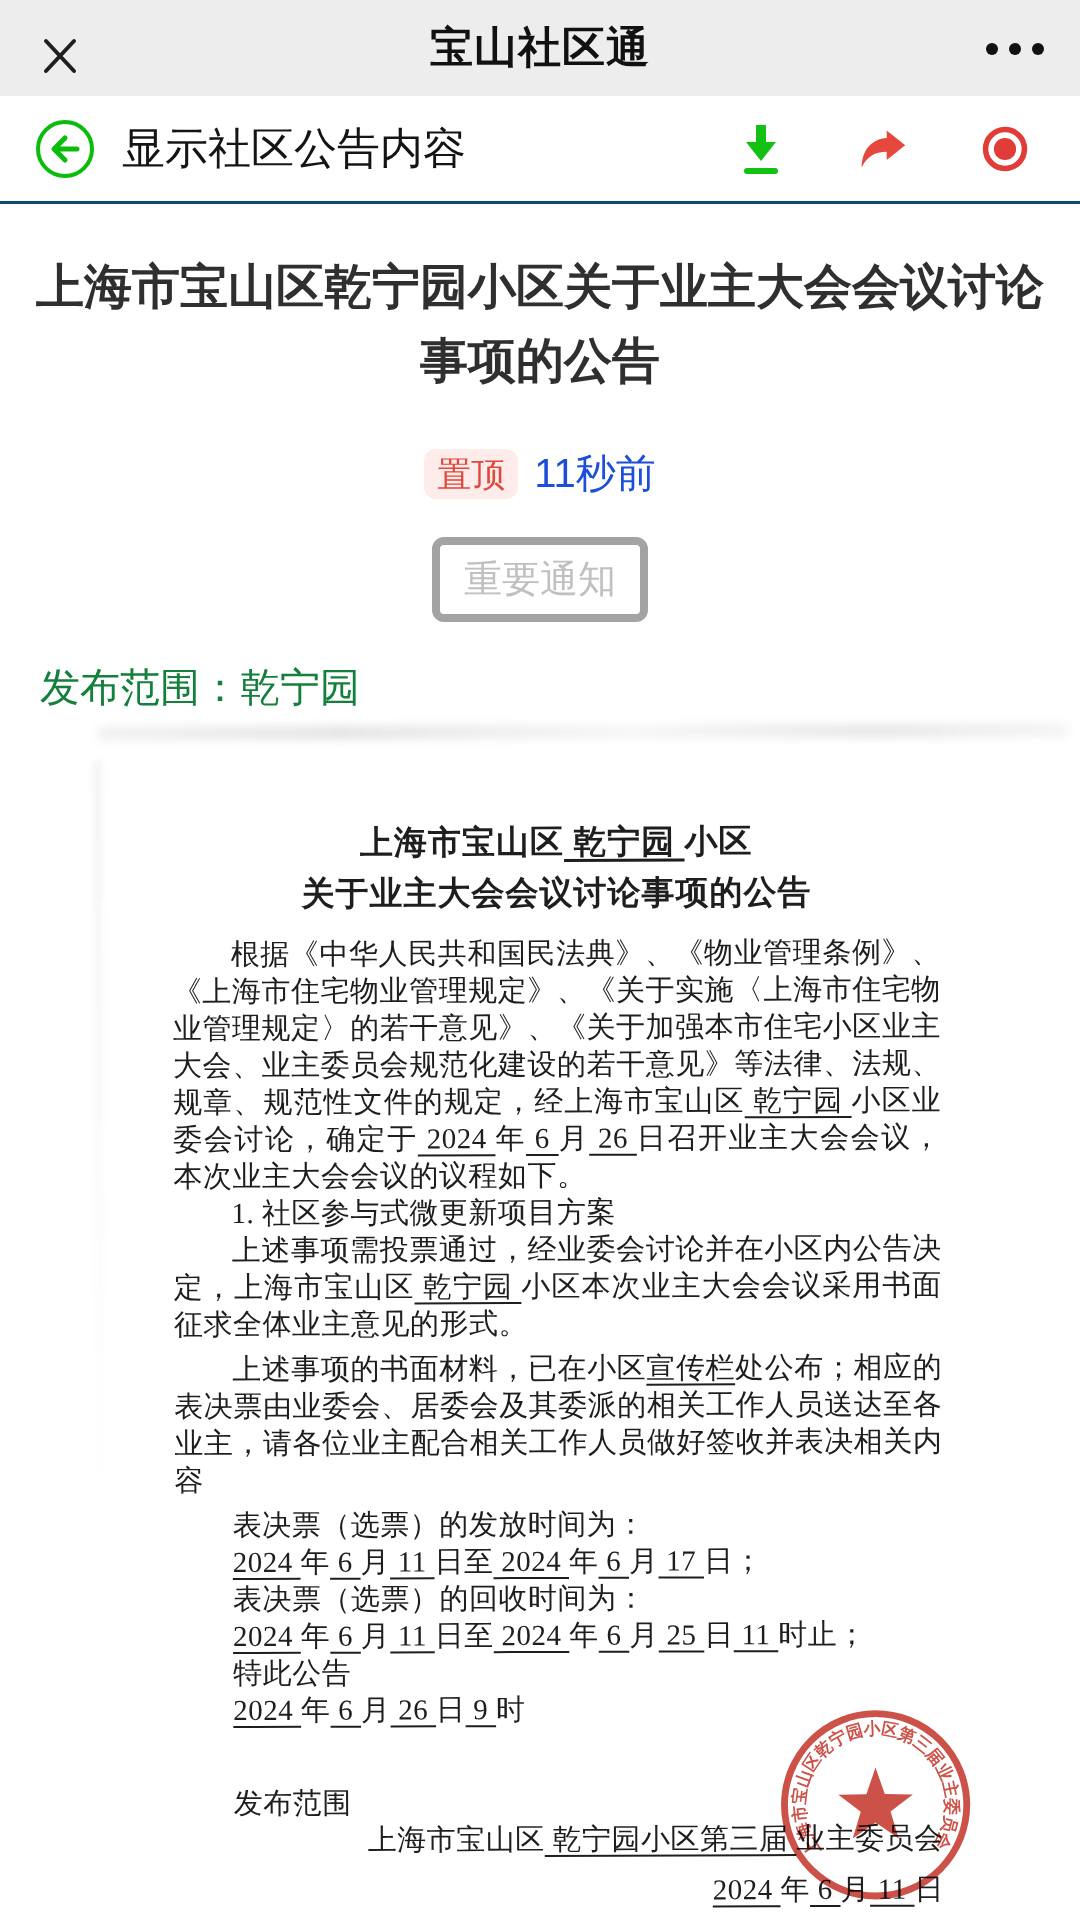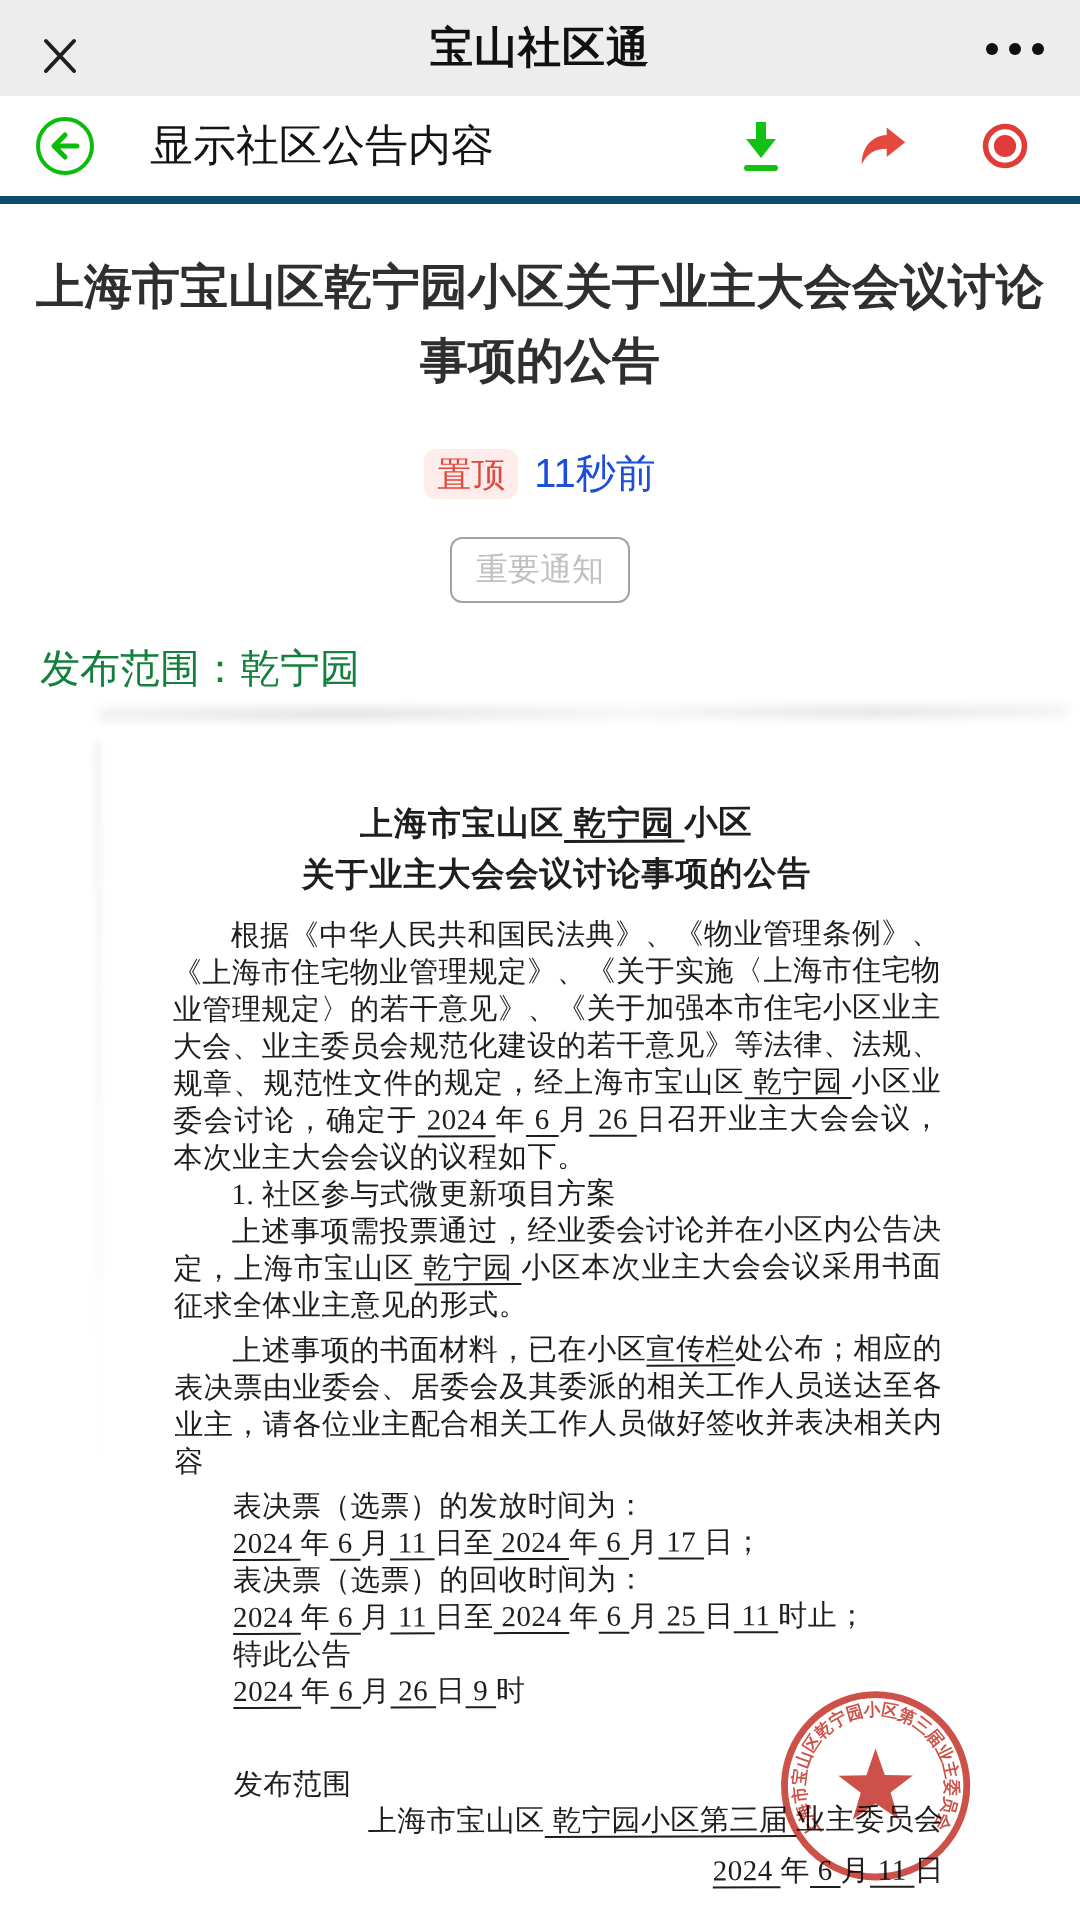--- a/index.html
+++ b/index.html
@@ -7,33 +7,33 @@
   body { font-family:"Liberation Sans","DejaVu Sans",sans-serif; }
   .screen { width:1080px; height:1920px; position:relative; background:#ffffff; overflow:hidden; margin:0 auto; }
 
   
   .appbar { height:96px; background:#ededed; position:relative; display:flex; align-items:center; }
   .appbar .close-btn { position:absolute; left:38px; top:34px; width:44px; height:44px; cursor:pointer; }
   .appbar .title { width:100%; text-align:center; font-size:43px; font-weight:700; color:#111; letter-spacing:1px; }
   .appbar .more-btn { position:absolute; right:34px; top:42px; width:62px; height:20px; cursor:pointer; }
 
   
-  .navbar { height:108px; background:#ffffff; display:flex; align-items:center; padding:0 28px 0 34px; border-bottom:8px solid #0c4a6e;gap:28px; }
+  .navbar { height:108px; background:#ffffff; display:flex; align-items:center; padding:0 28px 0 34px; border-bottom:3px solid #0c4a6e; }
   .back-btn { width:62px; height:62px; flex:0 0 auto; cursor:pointer; }
   .nav-title { font-size:43px; color:#141414; font-weight:500; margin-left:26px; flex:1 1 auto; }
   .nav-actions { display:flex; align-items:center; gap:72px; margin-right:22px; }
   .nav-actions .act { width:50px; height:56px; display:flex; align-items:center; justify-content:center; cursor:pointer; }
 
   
   .post-title { margin:46px 28px 0; font-size:48px; line-height:74px; font-weight:700; color:#2f2f2f; text-align:center; }
   .meta-row { margin-top:48px; display:flex; justify-content:center; align-items:center; gap:16px; }
   .pin-badge { background:#fdecea; color:#e0473d; font-size:34px; line-height:34px; padding:8px 13px; border-radius:12px; }
   .meta-time { font-size:40px; color:#1d4ed8; }
   .tag-row { margin-top:36px; text-align:center; }
-  .tag { display:inline-block; border:2px solid #a3a3a3; border-radius:12px; color:#c0c0c0; font-size:32px; padding:9px 24px; }
+  .tag { display:inline-block; border:8px solid #a3a3a3; border-radius:12px; color:#c0c0c0; font-size:38px; padding:9px 24px; }
   .scope { margin:38px 40px 0; font-size:40px; color:#15803d; }
 
   
   .scan { position:relative; margin-top:14px; padding:88px 138px 40px 174px;
           font-family:"Liberation Serif","DejaVu Serif",serif; color:#1e1e1e;
           transform:rotate(-0.2deg); }
   .scan-edge { position:absolute; top:-4px; left:100px; right:10px; height:14px;
                background:linear-gradient(90deg, rgba(0,0,0,0.05), rgba(0,0,0,0.10) 25%, rgba(0,0,0,0.03) 55%, rgba(0,0,0,0.09) 80%, rgba(0,0,0,0.04));
                filter:blur(4px); }
   .scan-fold { position:absolute; top:30px; left:96px; width:7px; height:740px;

